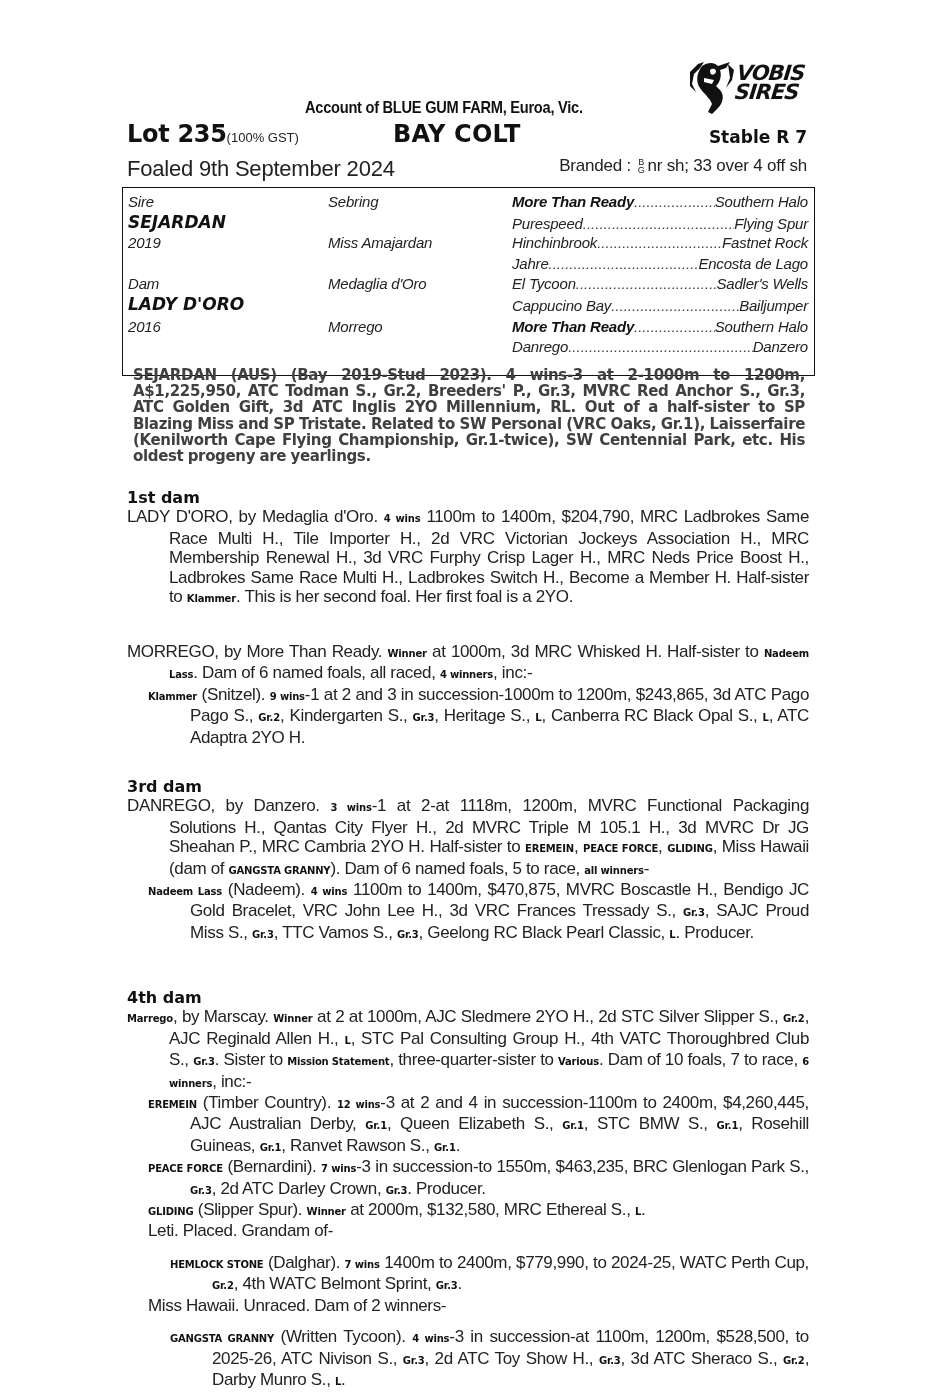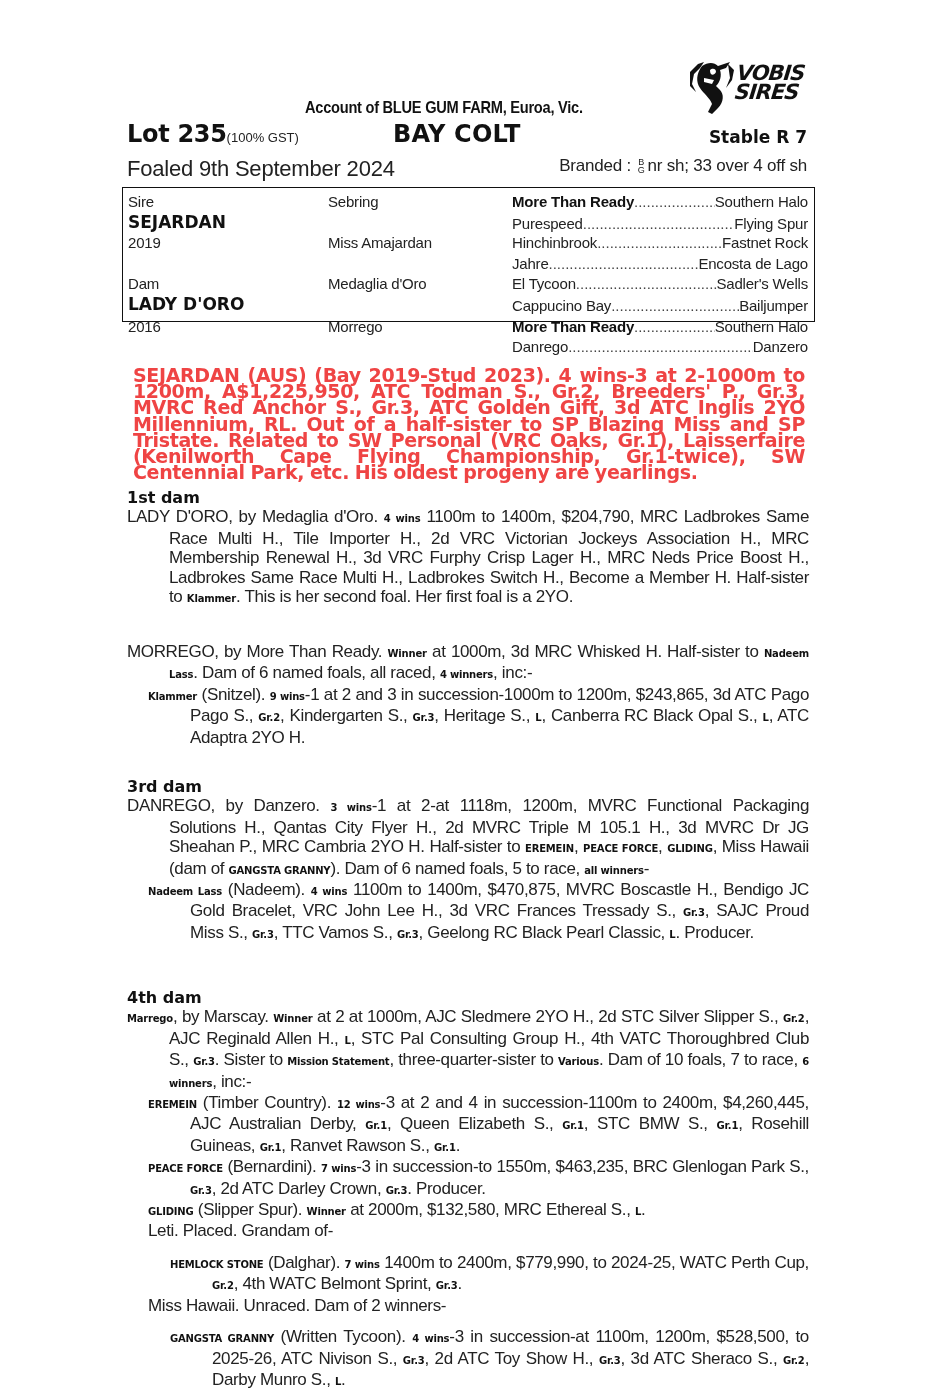--- a/index.html
+++ b/index.html
@@ -16,32 +16,32 @@
   .lot-main { font-family: "DejaVu Sans", sans-serif; font-weight: bold; font-size: 24px; letter-spacing: -0.3px; }
   .lot-gst { font-size: 13px; color: #222; }
   .sex { position: absolute; left: 393px; top: 120px; font-family: "DejaVu Sans", sans-serif; font-weight: bold; font-size: 24px; letter-spacing: 0.2px; white-space: nowrap; }
   .stable { position: absolute; right: 131px; top: 127px; font-family: "DejaVu Sans", sans-serif; font-weight: bold; font-size: 17px; white-space: nowrap; }
   .foaled { position: absolute; left: 127px; top: 156px; font-size: 22px; color: #222; white-space: nowrap; letter-spacing: -0.2px; }
   .branded { position: absolute; right: 131px; top: 156px; font-size: 17px; color: #222; white-space: nowrap; letter-spacing: -0.2px; }
   .brand-mark { display: inline-block; vertical-align: -2px; font-size: 9px; line-height: 8px; text-align: center; margin: 0 3px 0 2px; }
   .brand-mark span { display: block; }
 
   
-  .ped { position: absolute; left: 122px; top: 187px; width: 693px; height: 135px; border: 1.5px solid #111; box-sizing: border-box; }
+  .ped { position: absolute; left: 122px; top: 187px; width: 693px; height: 189px; border: 1.5px solid #111; box-sizing: border-box; font-style: italic; }
   .ped .cell { position: absolute; white-space: nowrap; font-size: 15px; color: #222; letter-spacing: -0.2px; }
   .ped .b { font-family: "DejaVu Sans", sans-serif; font-weight: bold; font-size: 17px; color: #111; letter-spacing: 0; }
   .ped .row3 { position: absolute; left: 389px; width: 296px; display: flex; align-items: baseline; font-size: 15px; color: #222; white-space: nowrap; letter-spacing: -0.2px; }
   .ped .row3 .l { flex: 0 0 auto; }
   .ped .row3 .l.bold { font-weight: bold; color: #111; }
   .ped .row3 .dots { flex: 1 1 auto; overflow: hidden; color: #444; }
   .ped .row3 .dots::before { content: "......................................................................................................................"; letter-spacing: 0; }
   .ped .row3 .r { flex: 0 0 auto; }
 
   
-  .sire-summary { position: absolute; left: 133px; top: 367px; width: 672px; font-family: "DejaVu Sans", sans-serif; font-weight: bold; font-size: 19px; line-height: 16.2px; text-align: justify; letter-spacing: -0.35px; word-spacing: -0.5px; color: #ef4444; }
+  .sire-summary { position: absolute; left: 133px; top: 367px; width: 672px; font-family: "DejaVu Sans", sans-serif; font-weight: bold; font-size: 15px; line-height: 16.2px; text-align: justify; letter-spacing: -0.35px; word-spacing: -0.5px; color: #404040; }
 
   
   .body { position: absolute; left: 127px; width: 682px; }
   .section-h { font-family: "DejaVu Sans", sans-serif; font-weight: bold; font-size: 16px; line-height: 19.4px; color: #111; }
   .para { font-size: 17px; line-height: 19.4px; text-align: justify; letter-spacing: -0.35px; color: #222; }
   .para b, .para .b { font-family: "DejaVu Sans", sans-serif; font-weight: bold; color: #111; font-size: 10px; letter-spacing: -0.2px; }
   .lvl0 { padding-left: 42px; text-indent: -42px; }
   .lvl1 { padding-left: 63px; text-indent: -42px; }
   .lvl2 { padding-left: 85px; text-indent: -42px; margin-top: 12px; }
   .plain1 { padding-left: 21px; }

